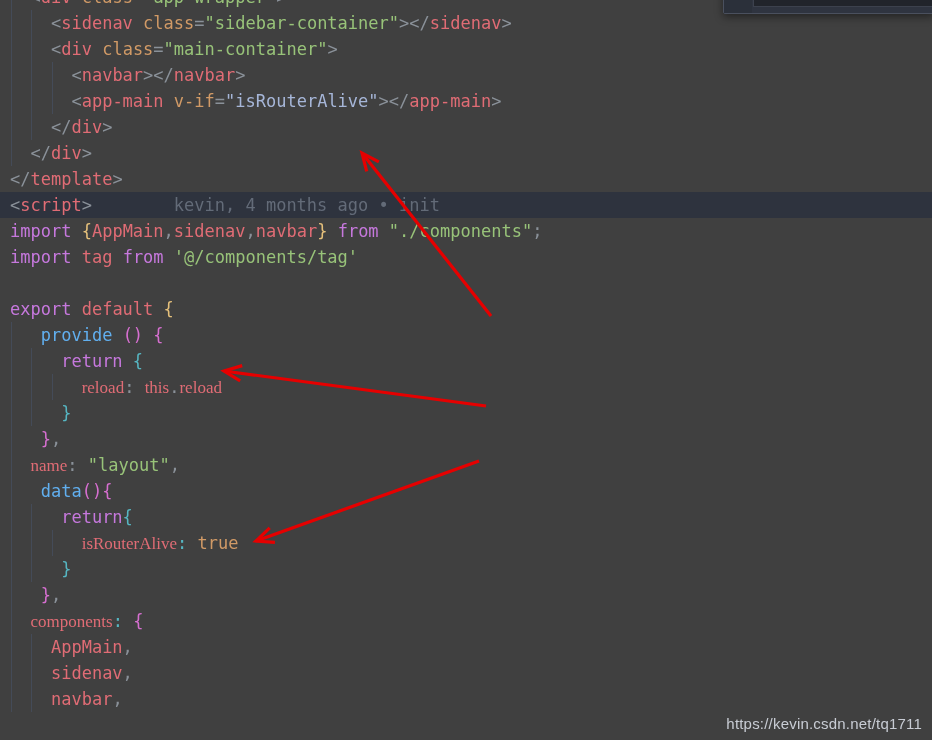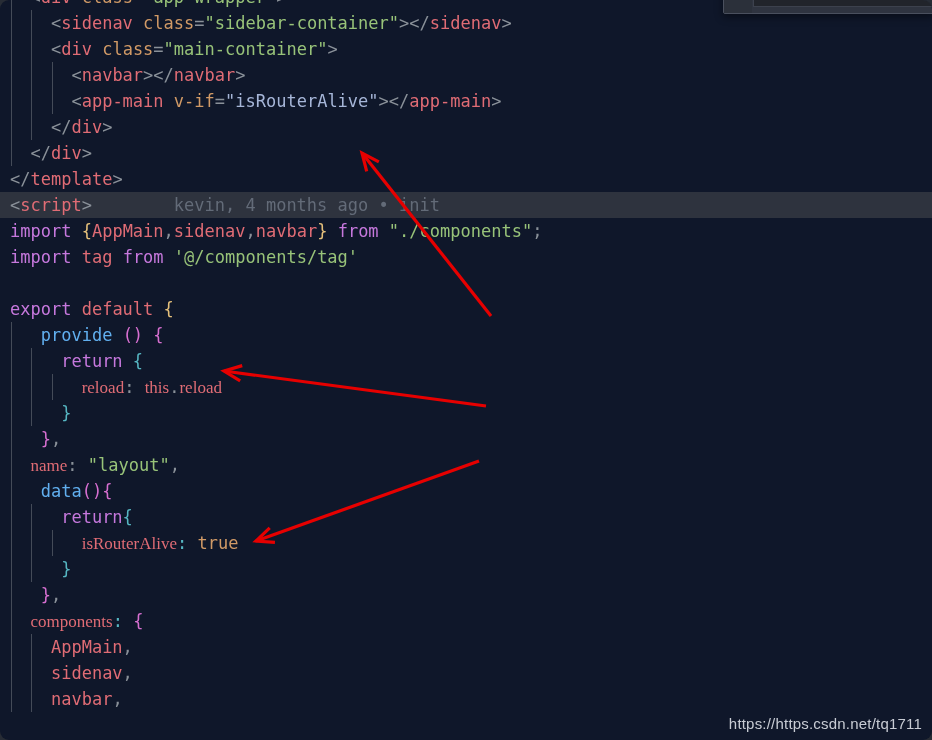--- a/index.html
+++ b/index.html
@@ -5,24 +5,23 @@
 <style>
   html, body {
     margin: 0;
     padding: 0;
     background: #272c35;
   }
   #screen {
     position: relative;
     width: 932px;
     height: 740px;
-    background: #0f172a;
+    background: #404040;
     overflow: hidden;
     font-family: "DejaVu Sans Mono", "Liberation Mono", monospace;
-    border-radius: 9px;
   }
 
   
   #float-panel {
     position: absolute;
     left: 723px;
     top: -46px;
     width: 209px;
     height: 58px;
     background: #2f3440;
@@ -136,15 +135,15 @@
       <g>
         <line x1="486" y1="406" x2="224" y2="371" stroke="#e60000" stroke-width="3.2"></line>
         <polyline points="242.2217831501947,365.61793544935773 224,371 240.1700802121713,380.9763974425614" fill="none" stroke="#e60000" stroke-width="3.2" stroke-linecap="butt"></polyline>
       </g>
       <g>
         <line x1="479" y1="461" x2="256" y2="541" stroke="#e60000" stroke-width="3.2"></line>
         <polyline points="269.71358405922473,527.8494254022656 256,541 274.94579246644895,542.434206337403" fill="none" stroke="#e60000" stroke-width="3.2" stroke-linecap="butt"></polyline>
       </g>
     </svg>
 
-  <div id="watermark">https://https.csdn.net/tq1711</div>
+  <div id="watermark">https://kevin.csdn.net/tq1711</div>
 
 </div>
 
 </body></html>

